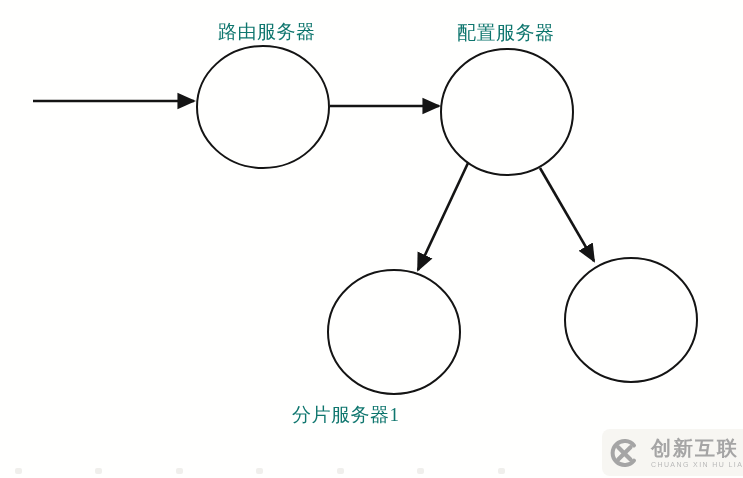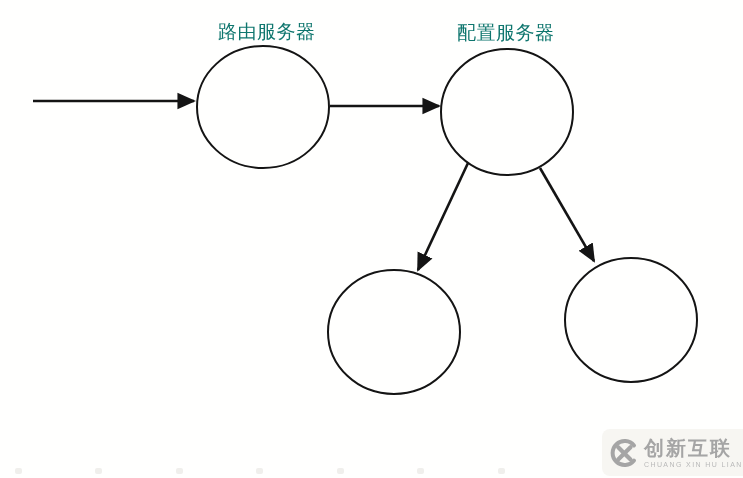--- a/index.html
+++ b/index.html
@@ -31,21 +31,21 @@
   .logo-block {
     position: absolute;
     left: 602px;
     top: 429px;
     width: 141px;
     height: 47px;
     background: #f7f6f2;
     border-radius: 8px 0 0 8px;
     display: flex;
     align-items: center;
-    gap: 5px;
+    gap: 12px;
     padding-left: 7px;
     box-sizing: border-box;
   }
   .logo-icon {
     flex: 0 0 auto;
   }
   .logo-text {
     display: flex;
     flex-direction: column;
     line-height: 1;
@@ -98,20 +98,21 @@
     <line x1="540" y1="168" x2="594" y2="261" stroke="#141414" stroke-width="2.6" marker-end="url(#arrowhead)"></line>
 
     <ellipse cx="263" cy="107" rx="66" ry="61" fill="#fffffe" stroke="#141414" stroke-width="2"></ellipse>
     <ellipse cx="507" cy="112" rx="66" ry="63" fill="#fffffe" stroke="#141414" stroke-width="2"></ellipse>
     <ellipse cx="394" cy="332" rx="66" ry="62" fill="#fffffe" stroke="#141414" stroke-width="2"></ellipse>
     <ellipse cx="631" cy="320" rx="66" ry="62" fill="#fffffe" stroke="#141414" stroke-width="2"></ellipse>
   </svg>
 
   <div class="node-label" style="left:218px; top:21px;">路由服务器</div>
   <div class="node-label" style="left:457px; top:22px;">配置服务器</div>
+  <div class="node-label" style="left:292px; top:404px;">分片服务器1</div>
 
   <div class="watermark-row">
     <span class="watermark-dot" style="left:15px;"></span>
     <span class="watermark-dot" style="left:95px;"></span>
     <span class="watermark-dot" style="left:176px;"></span>
     <span class="watermark-dot" style="left:256px;"></span>
     <span class="watermark-dot" style="left:337px;"></span>
     <span class="watermark-dot" style="left:417px;"></span>
     <span class="watermark-dot" style="left:498px;"></span>
   </div>

